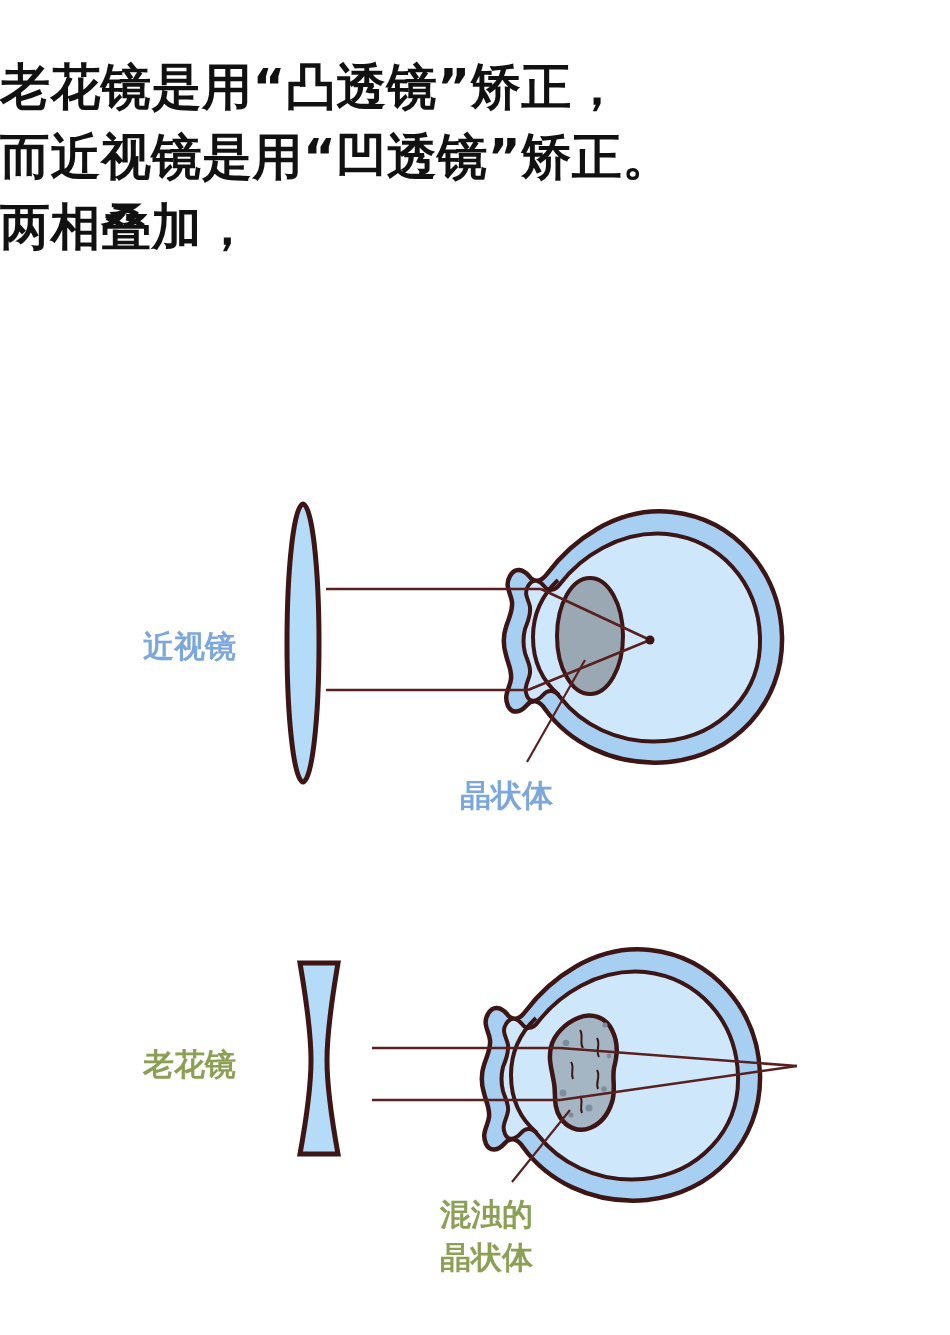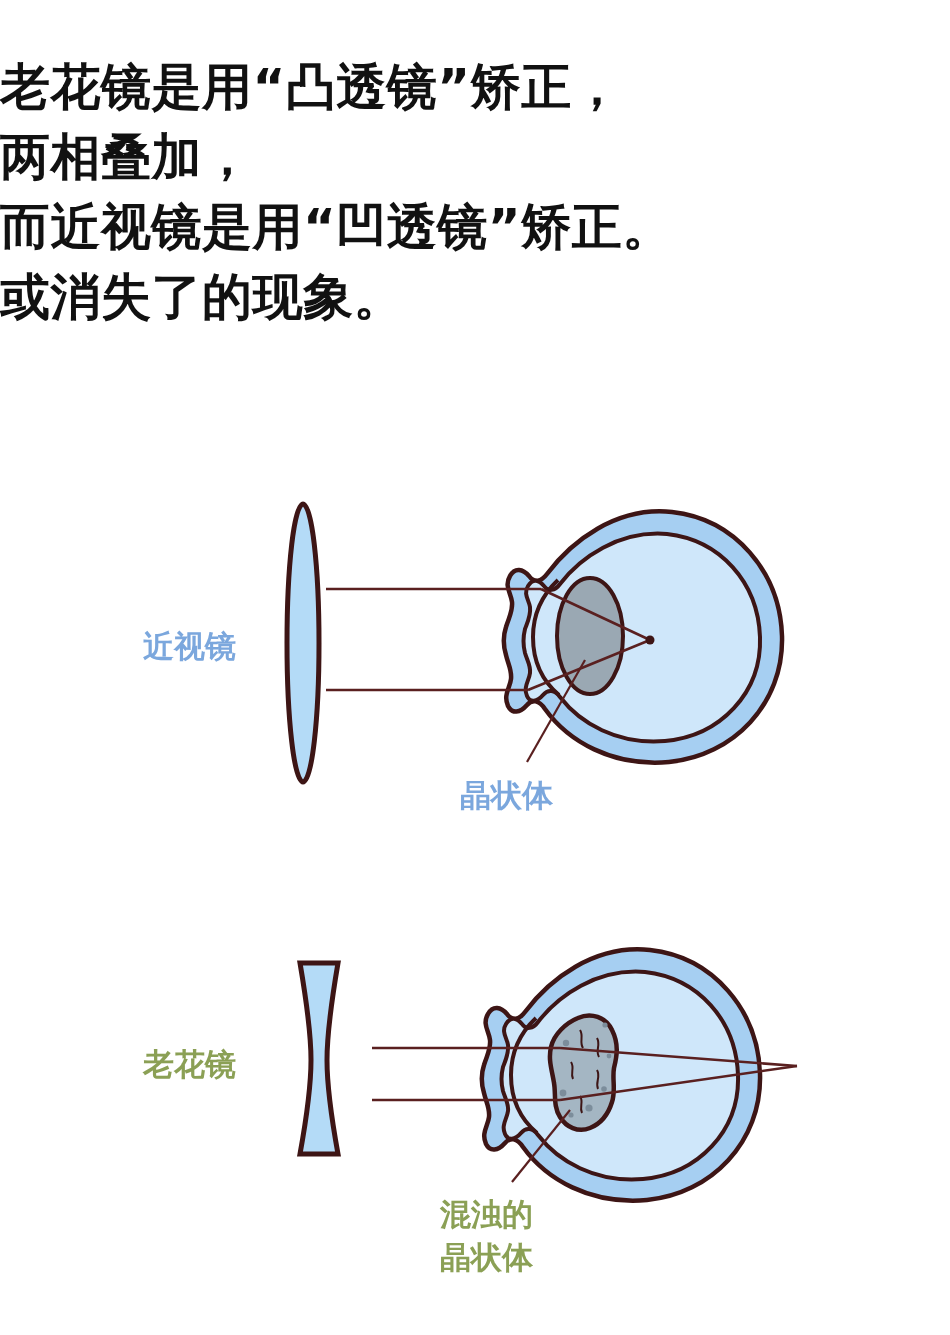--- a/index.html
+++ b/index.html
@@ -49,23 +49,22 @@
   .lbl-blue { fill: #7ba7dd; }
   .lbl-green { fill: #8ba055; }
 </style>
 </head>
 <body>
 
 <div id="page">
 
   <div class="headline">
     <div>老花镜是用“凸透镜”矫正，</div>
+    <div>而近视镜是用“凹透镜”矫正。</div>
     <div>两相叠加，</div>
-    <div>而近视镜是用“凹透镜”矫正。</div>
-    <div>或消失了的现象。</div>
   </div>
 
   <svg class="figure" viewBox="0 0 950 1335">
 
     <g>
 
       <g>
         <path fill="#a6cff2" stroke="#3d1515" stroke-width="4.5" d="M672,512
                  C735,519 780,572 782,636
                  C784,704 733,756 669,762

